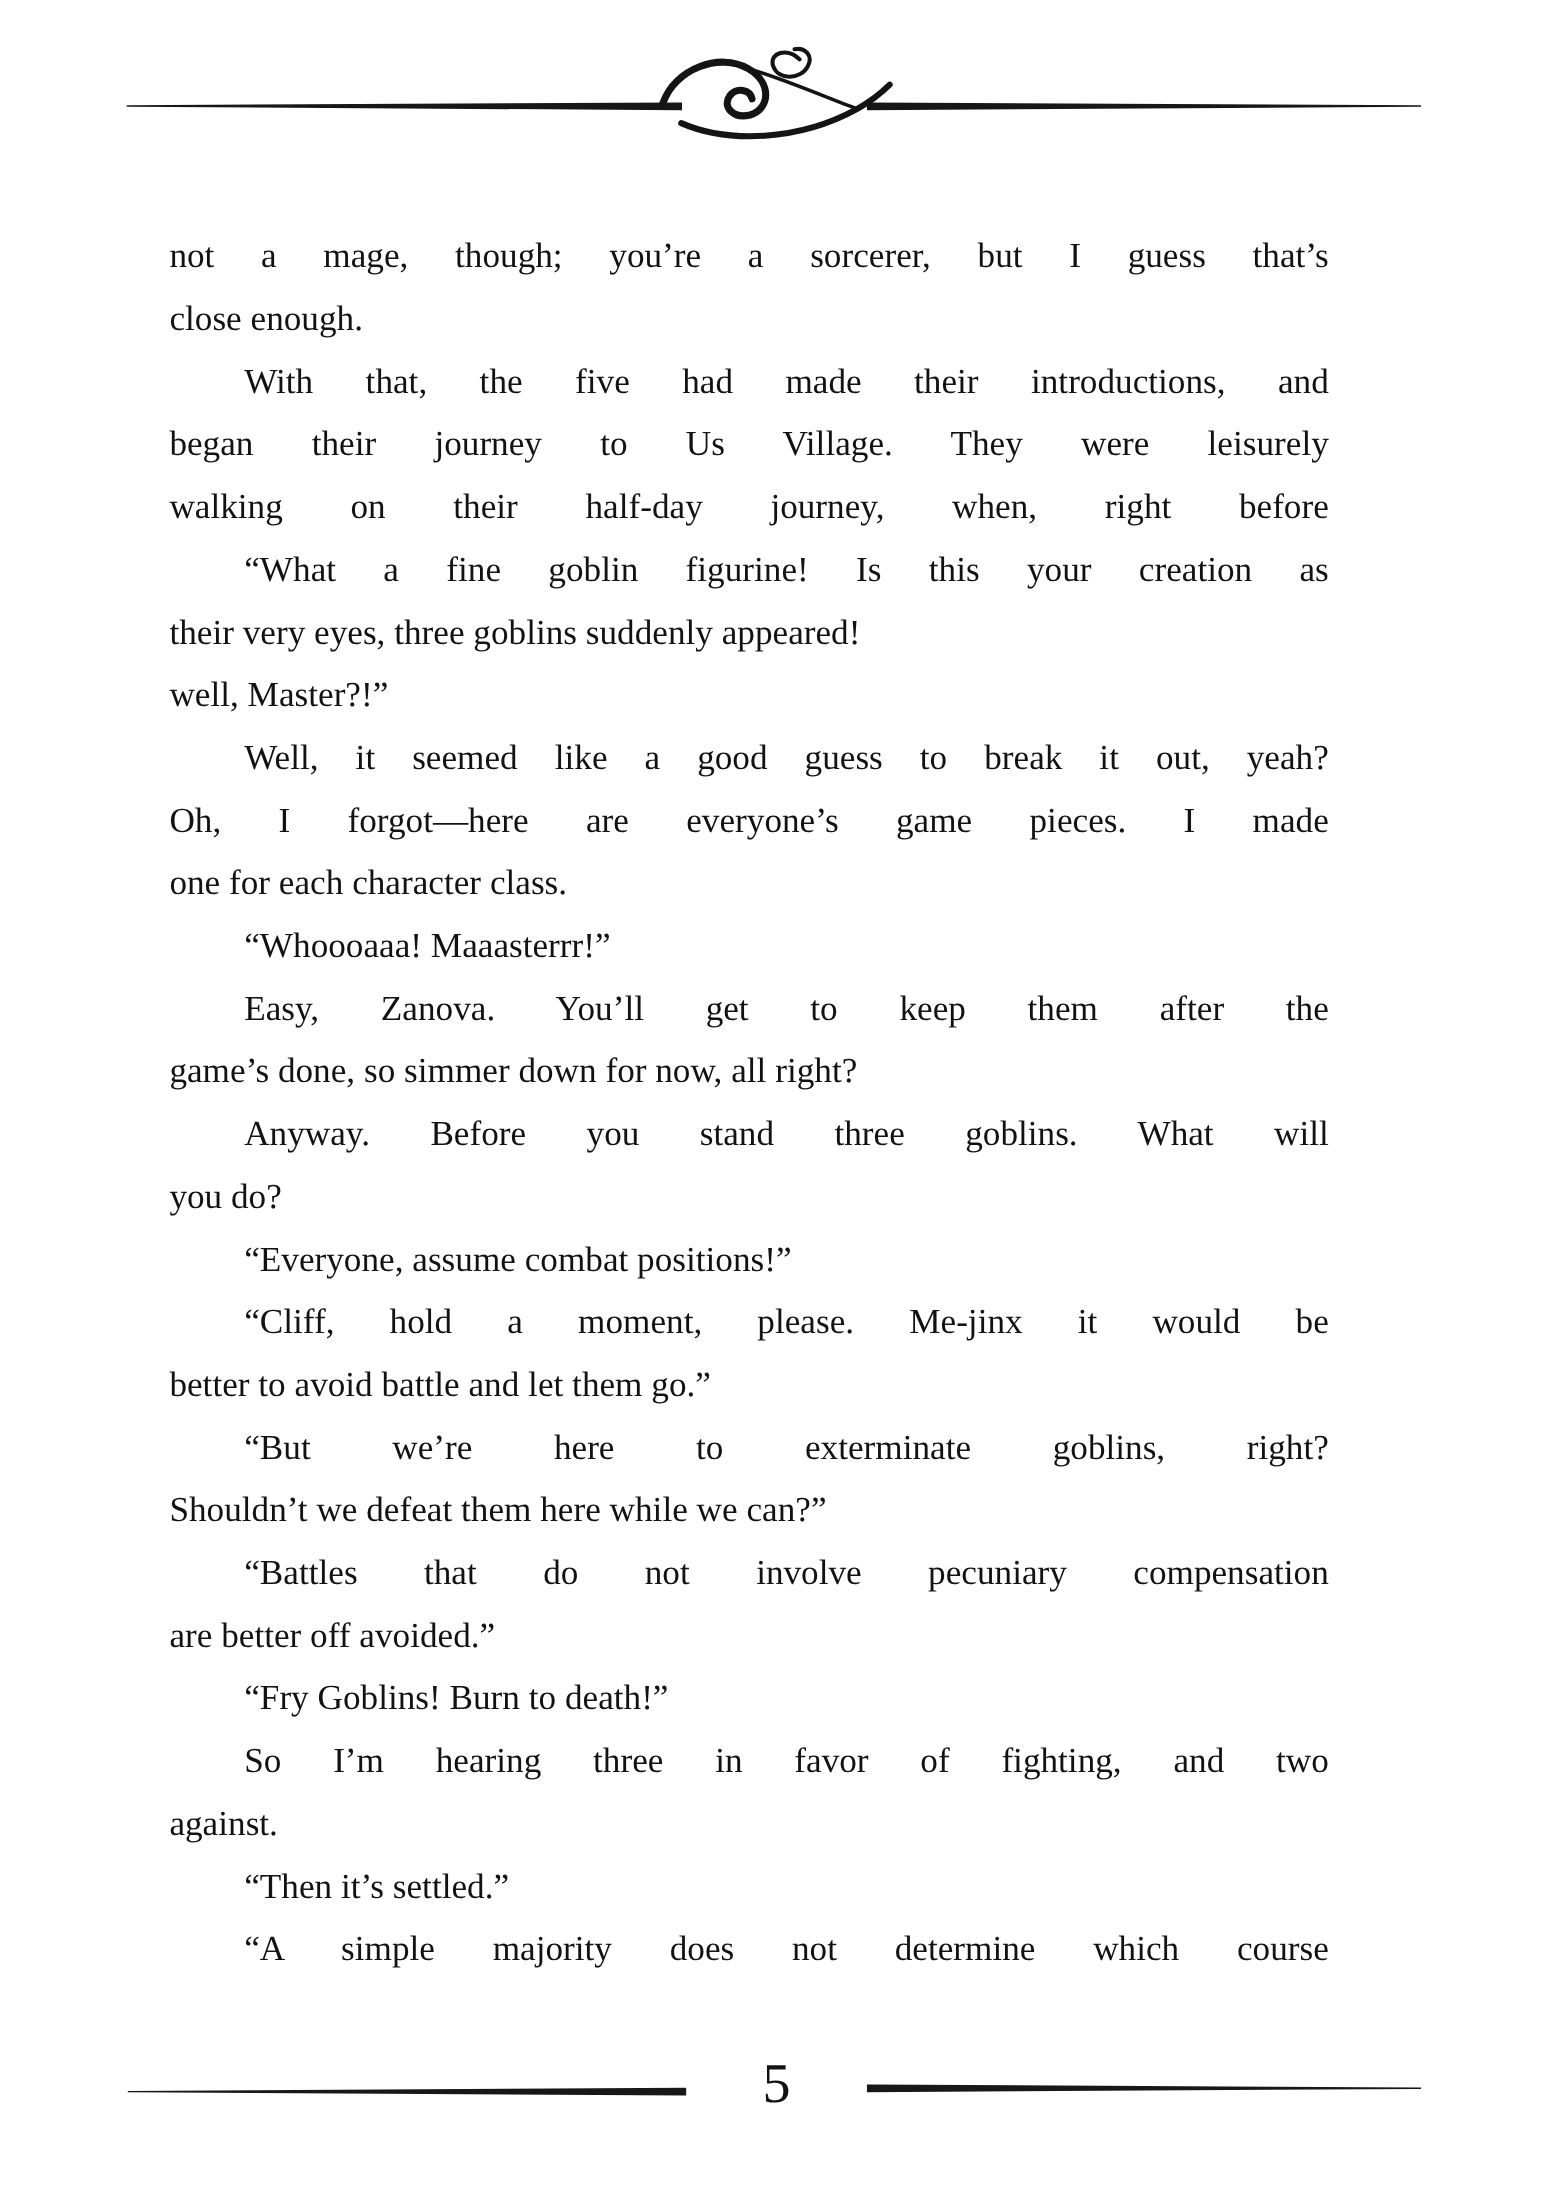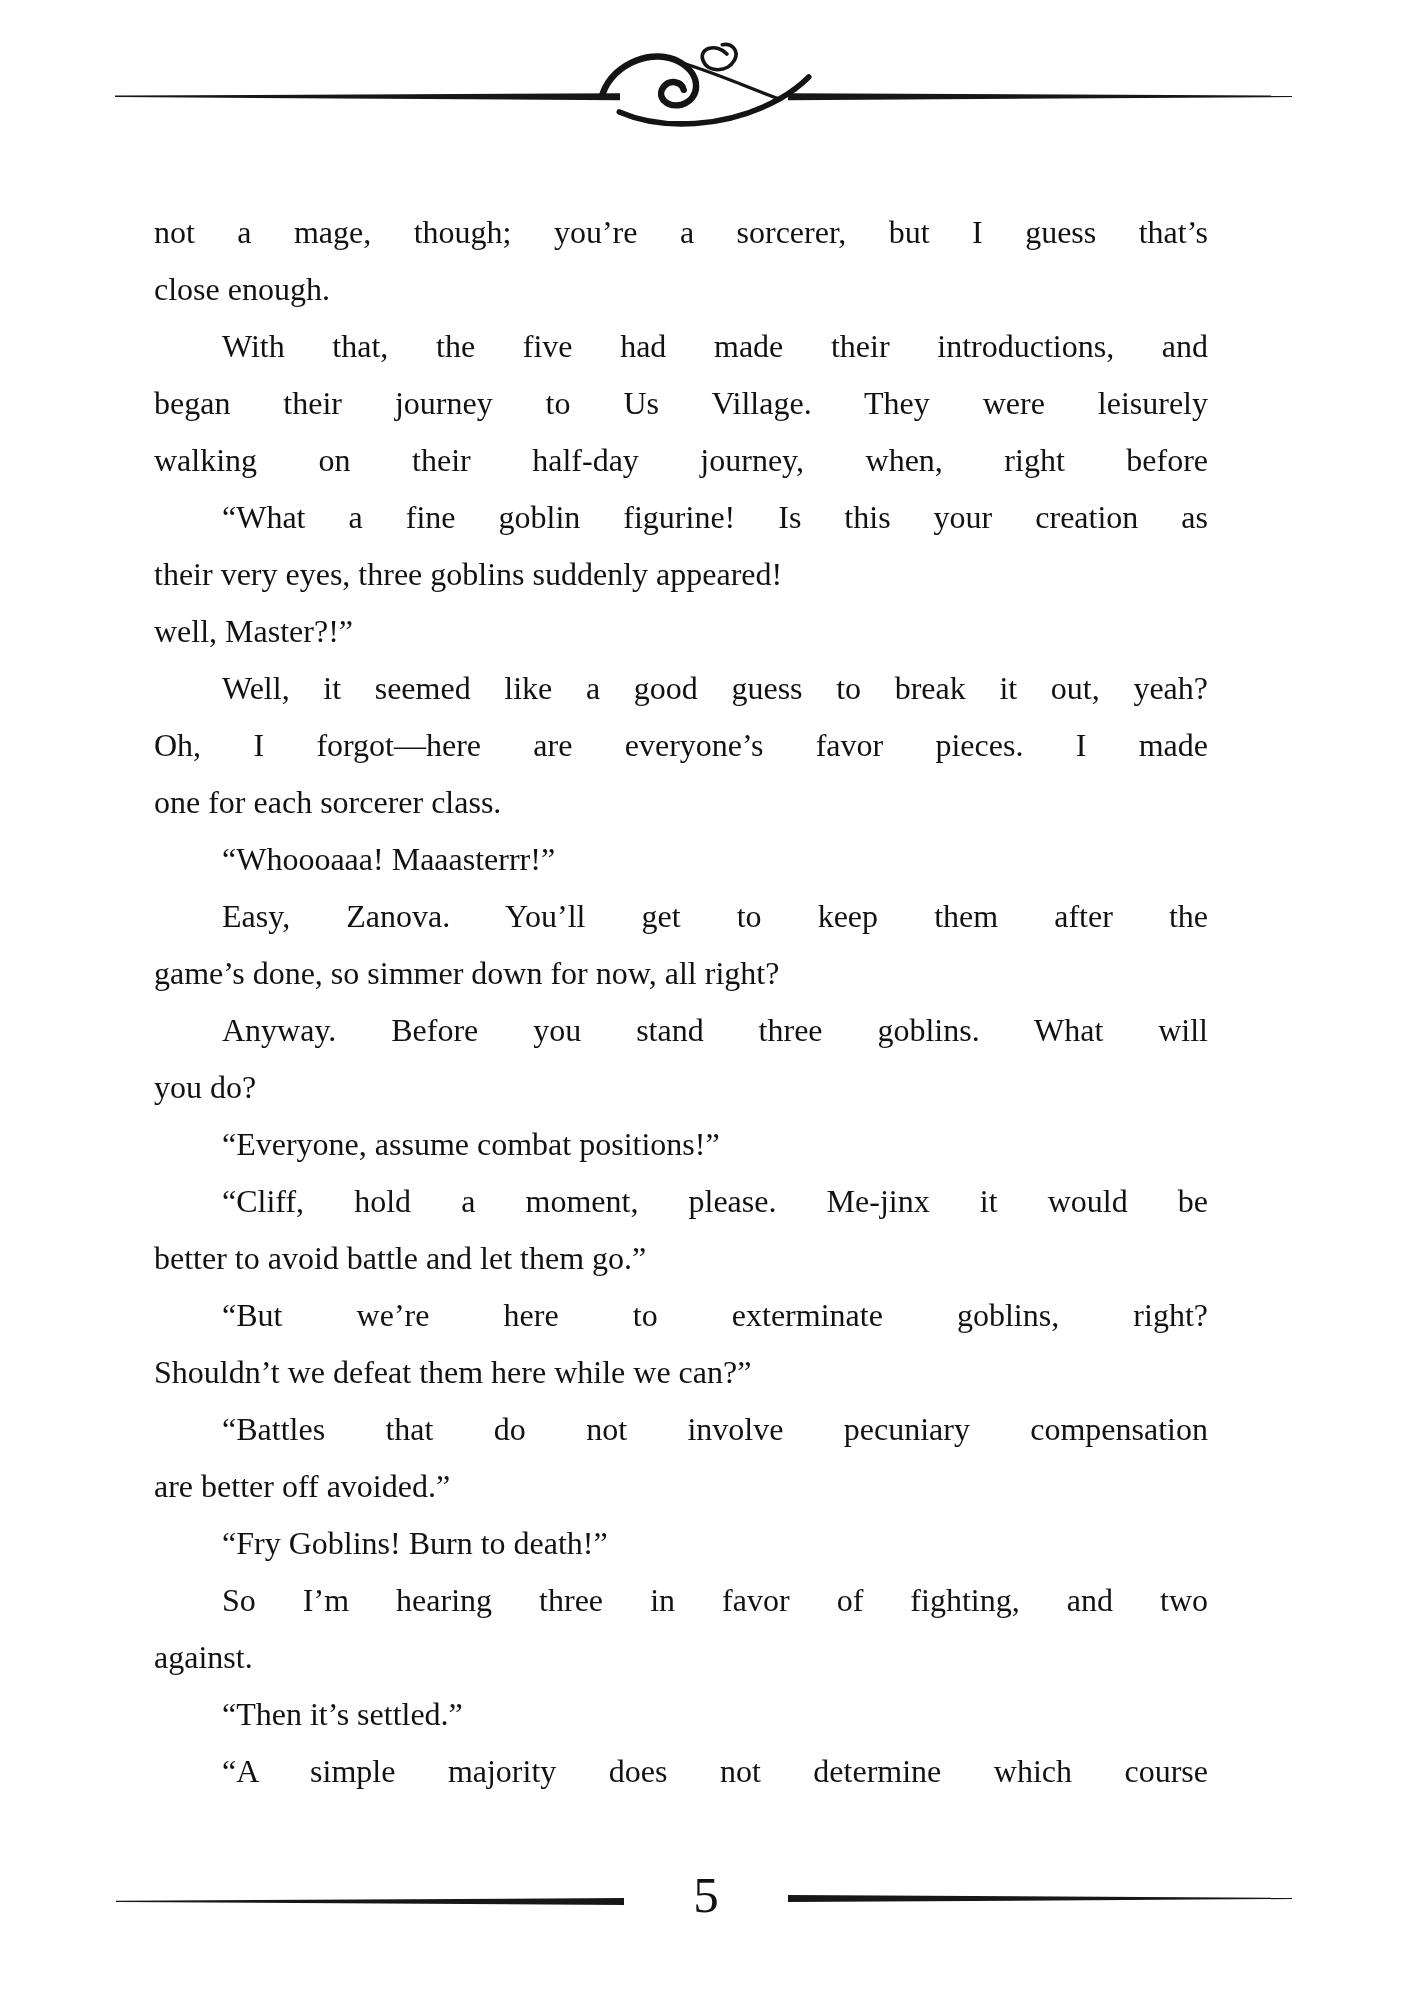--- a/index.html
+++ b/index.html
@@ -107,22 +107,22 @@
   <div class="text-block" id="text-block">
       <div class="text-line j">not a mage, though; you’re a sorcerer, but I guess that’s</div>
       <div class="text-line">close enough.</div>
       <div class="text-line j ind">With that, the five had made their introductions, and</div>
       <div class="text-line j">began their journey to Us Village. They were leisurely</div>
       <div class="text-line j">walking on their half-day journey, when, right before</div>
       <div class="text-line j ind">“What a fine goblin figurine! Is this your creation as</div>
       <div class="text-line">their very eyes, three goblins suddenly appeared!</div>
       <div class="text-line">well, Master?!”</div>
       <div class="text-line j ind">Well, it seemed like a good guess to break it out, yeah?</div>
-      <div class="text-line j">Oh, I forgot—here are everyone’s favor pieces. I made</div>
-      <div class="text-line">one for each sorcerer class.</div>
+      <div class="text-line j">Oh, I forgot—here are everyone’s game pieces. I made</div>
+      <div class="text-line">one for each character class.</div>
       <div class="text-line ind">“Whoooaaa! Maaasterrr!”</div>
       <div class="text-line j ind">Easy, Zanova. You’ll get to keep them after the</div>
       <div class="text-line">game’s done, so simmer down for now, all right?</div>
       <div class="text-line j ind">Anyway. Before you stand three goblins. What will</div>
       <div class="text-line">you do?</div>
       <div class="text-line ind">“Everyone, assume combat positions!”</div>
       <div class="text-line j ind">“Cliff, hold a moment, please. Me-jinx it would be</div>
       <div class="text-line">better to avoid battle and let them go.”</div>
       <div class="text-line j ind">“But we’re here to exterminate goblins, right?</div>
       <div class="text-line">Shouldn’t we defeat them here while we can?”</div>

